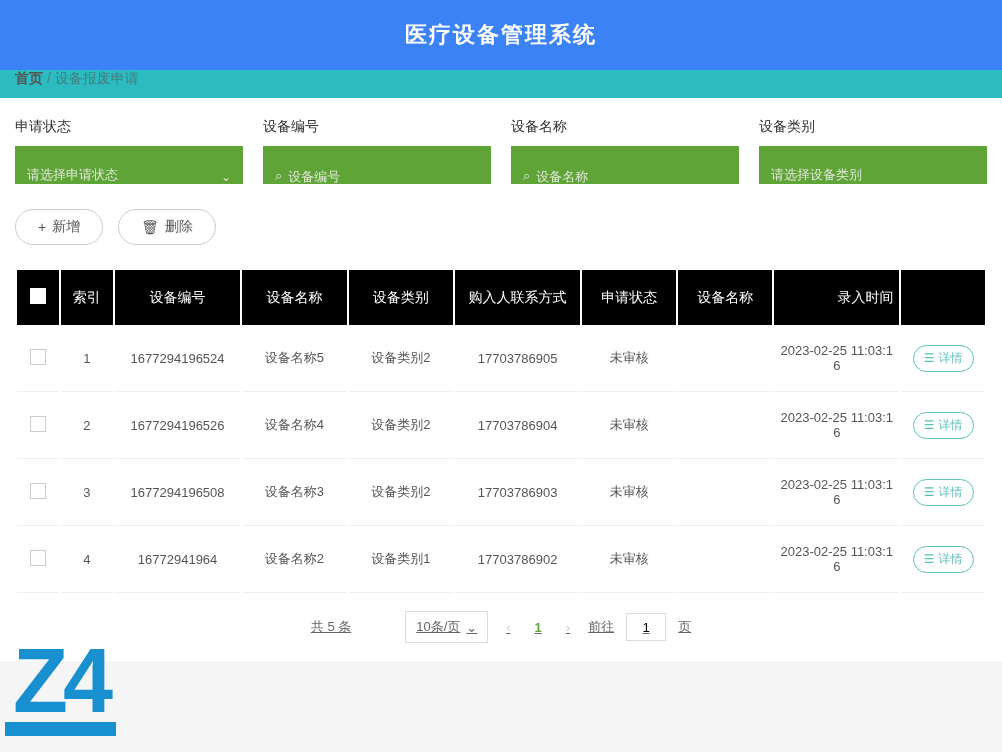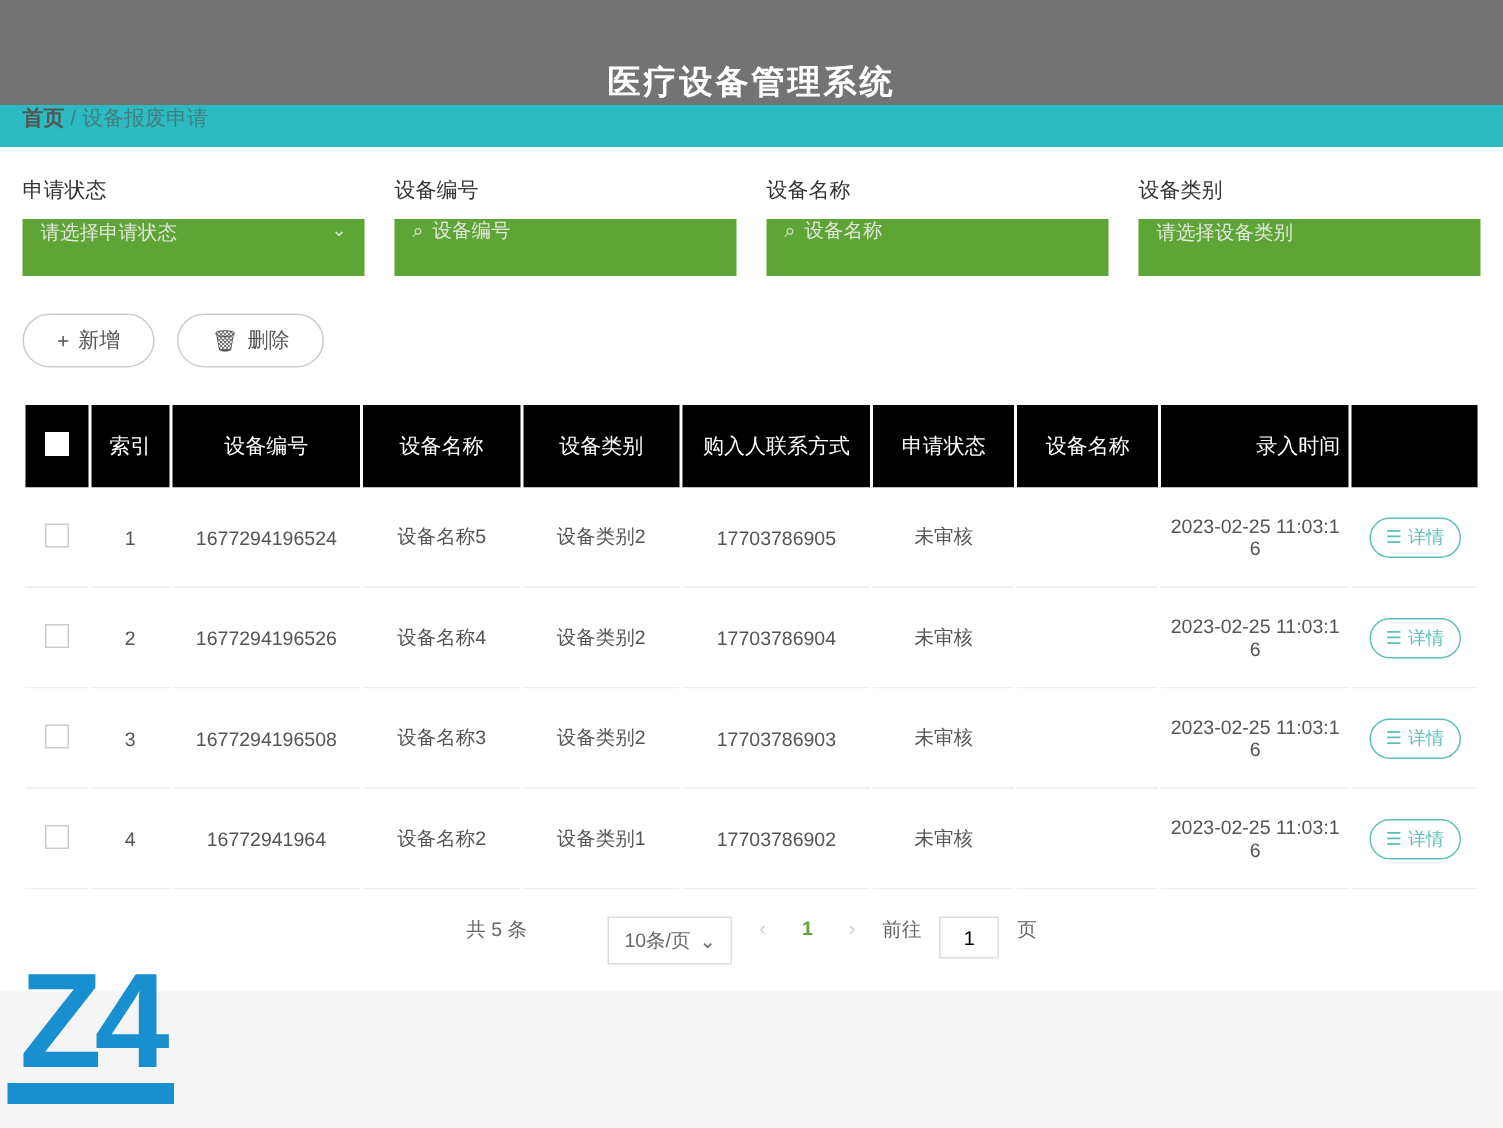--- a/index.html
+++ b/index.html
@@ -1,28 +1,28 @@
 <!DOCTYPE html>
 <html><head>
 <meta charset="utf-8">
 <style>
 * { margin: 0; padding: 0; box-sizing: border-box; }
 body { font-family: "Microsoft YaHei", Arial, sans-serif; background: #f5f5f5; width: 1002px; overflow: hidden; }
 
-.header { background: #737373; height: 70px; display: flex; align-items: flex-end; justify-content: center; }
+.header { background: #3b82f6; height: 70px; display: flex; align-items: center; justify-content: center; }
 .header-title { color: #fff; font-size: 22px; font-weight: bold; letter-spacing: 2px; }
 
 .breadcrumb { background: #2cbbc0; padding: 0 15px 10px; font-size: 14px; color: #555; }
 .breadcrumb span { opacity: 0.6; }
 
 .content { background: #fff; padding: 20px 15px 0; margin-bottom: 0; }
 .filters { display: flex; gap: 20px; margin-bottom: 25px; }
 .filter-group { flex: 1; min-width: 0; }
 .filter-label { font-size: 14px; color: #333; margin-bottom: 10px; display: block; }
-.filter-input, .filter-select { width: 100%; height: 38px; background: #5fa436; color: #fff; border: none; padding: 0 12px; font-size: 13px; display: flex; align-items: flex-start; position: relative; }
+.filter-input, .filter-select { width: 100%; height: 38px; background: #5fa436; color: #fff; border: none; padding: 0 12px; font-size: 13px; display: flex; align-items: flex-end; position: relative; }
 .filter-input input { background: transparent; border: none; color: #fff; outline: none; width: 100%; font-size: 13px; }
 .filter-input input::placeholder { color: #e0e8d8; }
 .filter-select .sel-text { flex: 1; color: #e0e8d8; }
 .filter-select .chevron { color: #e0e8d8; font-size: 12px; }
 .search-icon { color: #e0e8d8; margin-right: 6px; }
 
 .actions { display: flex; gap: 15px; margin-bottom: 25px; }
 .action-btn { display: inline-flex; align-items: center; justify-content: center; gap: 6px; height: 36px; padding: 0 22px; border: 1px solid #ccc; border-radius: 18px; background: #fff; color: #555; font-size: 14px; cursor: pointer; }
 .action-btn .ico { font-size: 14px; }
 
@@ -31,21 +31,21 @@
 thead th { background: #000000; color: #fff; font-weight: normal; font-size: 14px; padding: 18px 6px; text-align: center; }
 thead th:first-child { width: 40px; }
 tbody td { background: #fff; color: #555; font-size: 13px; padding: 18px 6px; text-align: center; border-bottom: 1px solid #eee; word-break: break-all; }
 tbody tr td:first-child { width: 40px; }
 
 .chk { width: 16px; height: 16px; border: 1px solid #ccc; background: #fff; display: inline-block; }
 thead .chk { border-color: #fff; }
 
 .detail-btn { display: inline-flex; align-items: center; gap: 4px; border: 1px solid #5fc0b9; border-radius: 14px; padding: 4px 10px; color: #5fc0b9; font-size: 12px; cursor: pointer; white-space: nowrap; }
 
-.pagination { display: flex; align-items: flex-start; justify-content: center; gap: 12px; padding: 18px 0; background: #fff; font-size: 13px; color: #666; }
+.pagination { display: flex; align-items: center; justify-content: center; gap: 12px; padding: 18px 0; background: #fff; font-size: 13px; color: #666; text-decoration: underline; }
 .page-size { border: 1px solid #ddd; padding: 6px 10px; display: inline-flex; align-items: center; gap: 6px; margin-left: 42px; }
 .page-nav { color: #ccc; cursor: pointer; padding: 0 6px; }
 .page-current { color: #5fa436; font-weight: bold; padding: 0 6px; }
 .page-jump-input { width: 40px; height: 28px; border: 1px solid #ddd; text-align: center; }
 
 .watermark { position: absolute; bottom: 16px; left: 5px; font-size: 90px; font-weight: 900; color: #1890d0; font-family: Arial Black, sans-serif; letter-spacing: -5px; line-height: 0.9; pointer-events: none; border-bottom: 14px solid #1890d0; padding: 0 8px; }
 
 .col-idx{width:50px;} .col-code{width:120px;} .col-name{width:100px;} .col-cat{width:100px;} .col-phone{width:120px;} .col-status{width:90px;} .col-result{width:90px;} .col-time{width:120px;text-align:right;} .col-op{width:80px;}
 </style>
 </head>

